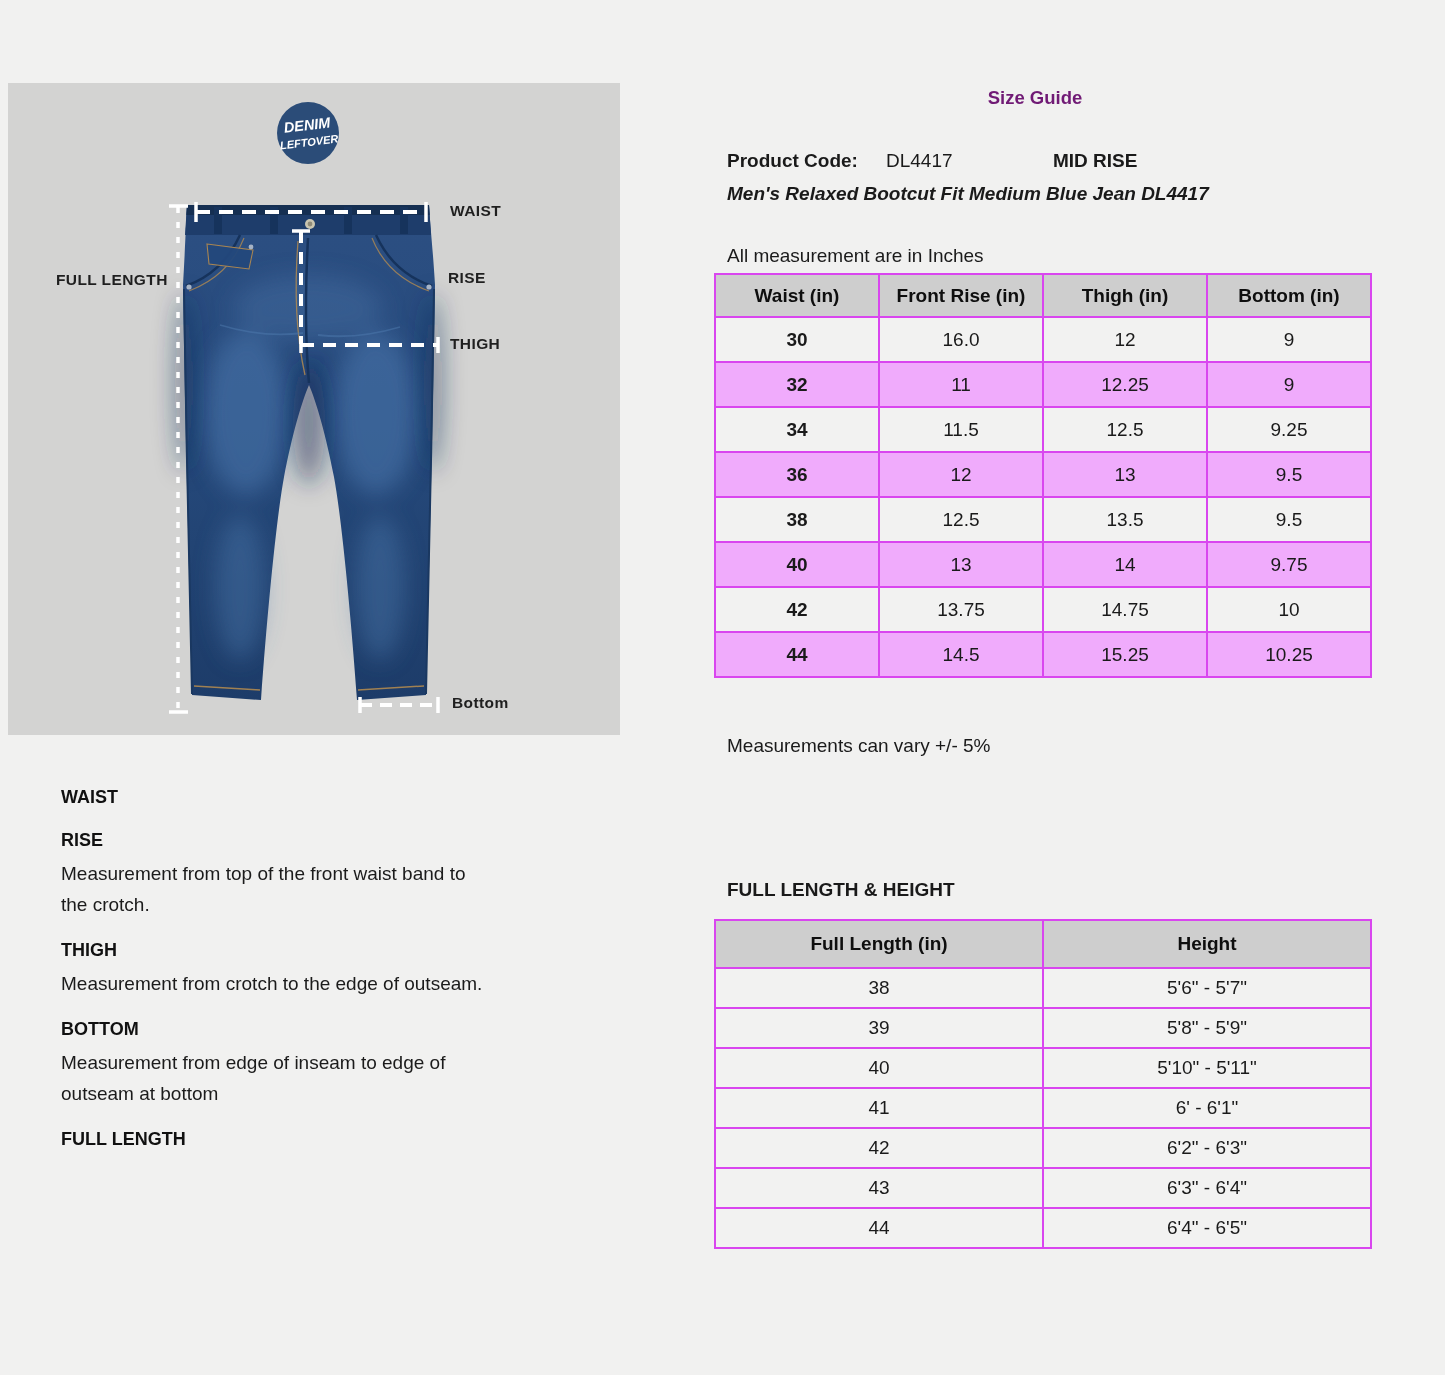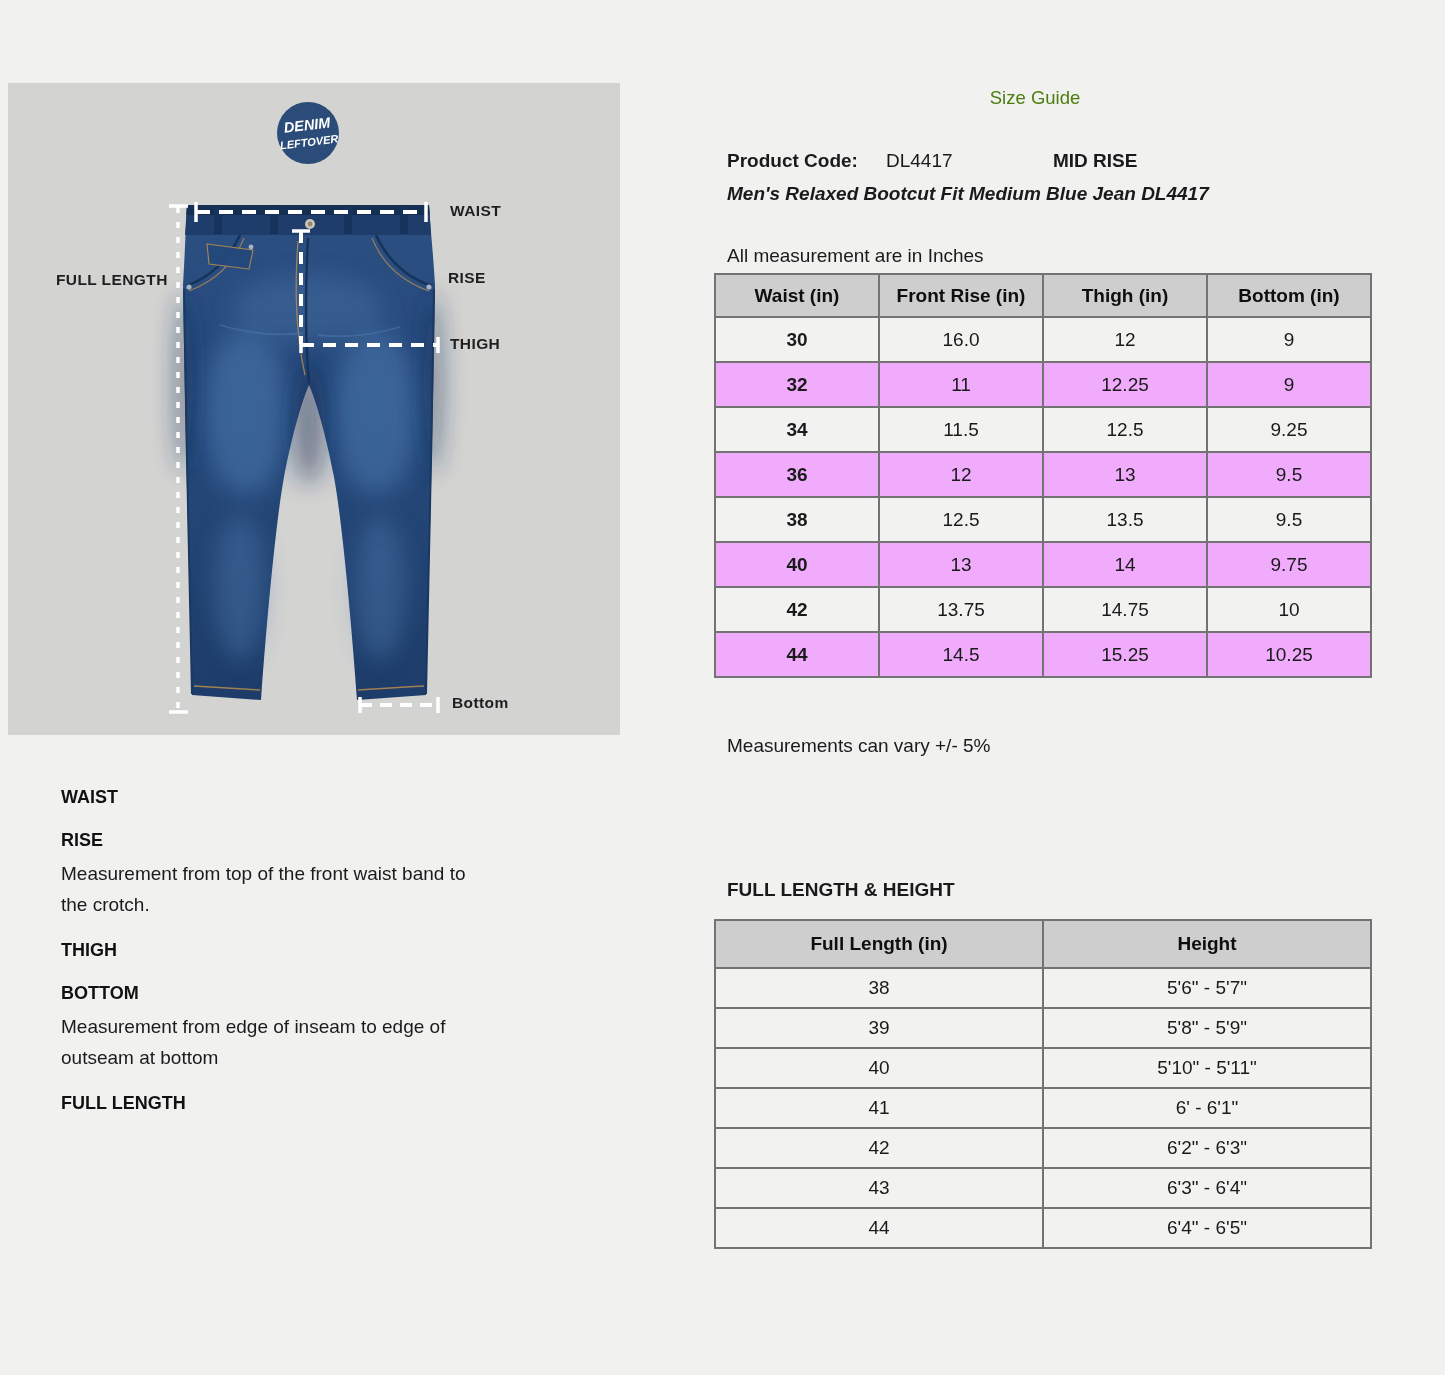--- a/index.html
+++ b/index.html
@@ -22,31 +22,31 @@
 
   
   .definitions { position:absolute; left:61px; top:784px; width:520px; }
   .def-block { margin-bottom:17px; }
   .def-term { font-weight:bold; font-size:18px; line-height:26px; margin-bottom:5px; color:#111; }
   .def-text { font-size:19px; line-height:31px; white-space:pre-line; color:#1b1b1b; }
 
   
   .right { position:absolute; left:714px; top:0; width:658px; }
   .sg-title { position:absolute; top:87px; left:0; width:642px; text-align:center;
-              font-weight:normal; font-size:18.5px; color:#4d7c0f; }
+              font-weight:bold; font-size:18.5px; color:#701a75; }
   .product-line { position:absolute; top:150px; left:13px; height:22px; width:645px; font-size:19px; }
   .product-line .pc-label { position:absolute; left:0; font-weight:bold; }
   .product-line .pc-value { position:absolute; left:159px; }
   .product-line .pc-fit   { position:absolute; left:326px; font-weight:bold; }
   .product-name { position:absolute; top:183px; left:13px; font-weight:bold; font-size:19px; white-space:nowrap;font-style:italic; }
   .units-note { position:absolute; top:245px; left:13px; font-size:19px; }
 
   table.sg { border-collapse:collapse; table-layout:fixed; width:658px;
              font-size:19px; text-align:center; }
-  table.sg th, table.sg td { border:2px solid #737373; text-align:center; vertical-align:middle; }
+  table.sg th, table.sg td { border:2px solid #d946ef; text-align:center; vertical-align:middle; }
   table.sg th { background:#cecece; font-weight:bold; color:#0e0e0e; }
   table.sg td { background:#f2f2f1; }
 
   .size-table { position:absolute; top:273px; left:0; }
   .size-table th { height:43px; }
   .size-table td { height:45px; }
   .size-table.striped tr.alt td { background:#f0abfc; }
   .size-table td:first-child { font-weight:bold; }
 
   .vary-note { position:absolute; top:735px; left:13px; font-size:19px; }
@@ -172,20 +172,21 @@
     <div class="def-block">
       <div class="def-term">WAIST</div>
     </div>
     <div class="def-block">
       <div class="def-term">RISE</div>
       <div class="def-text">Measurement from top of the front waist band to
 the crotch.</div>
     </div>
     <div class="def-block">
       <div class="def-term">THIGH</div>
+      <div class="def-text">Measurement from crotch to the edge of outseam.</div>
     </div>
     <div class="def-block">
       <div class="def-term">BOTTOM</div>
       <div class="def-text">Measurement from edge of inseam to edge of
 outseam at bottom</div>
     </div>
     <div class="def-block">
       <div class="def-term">FULL LENGTH</div>
     </div>
   </div>

